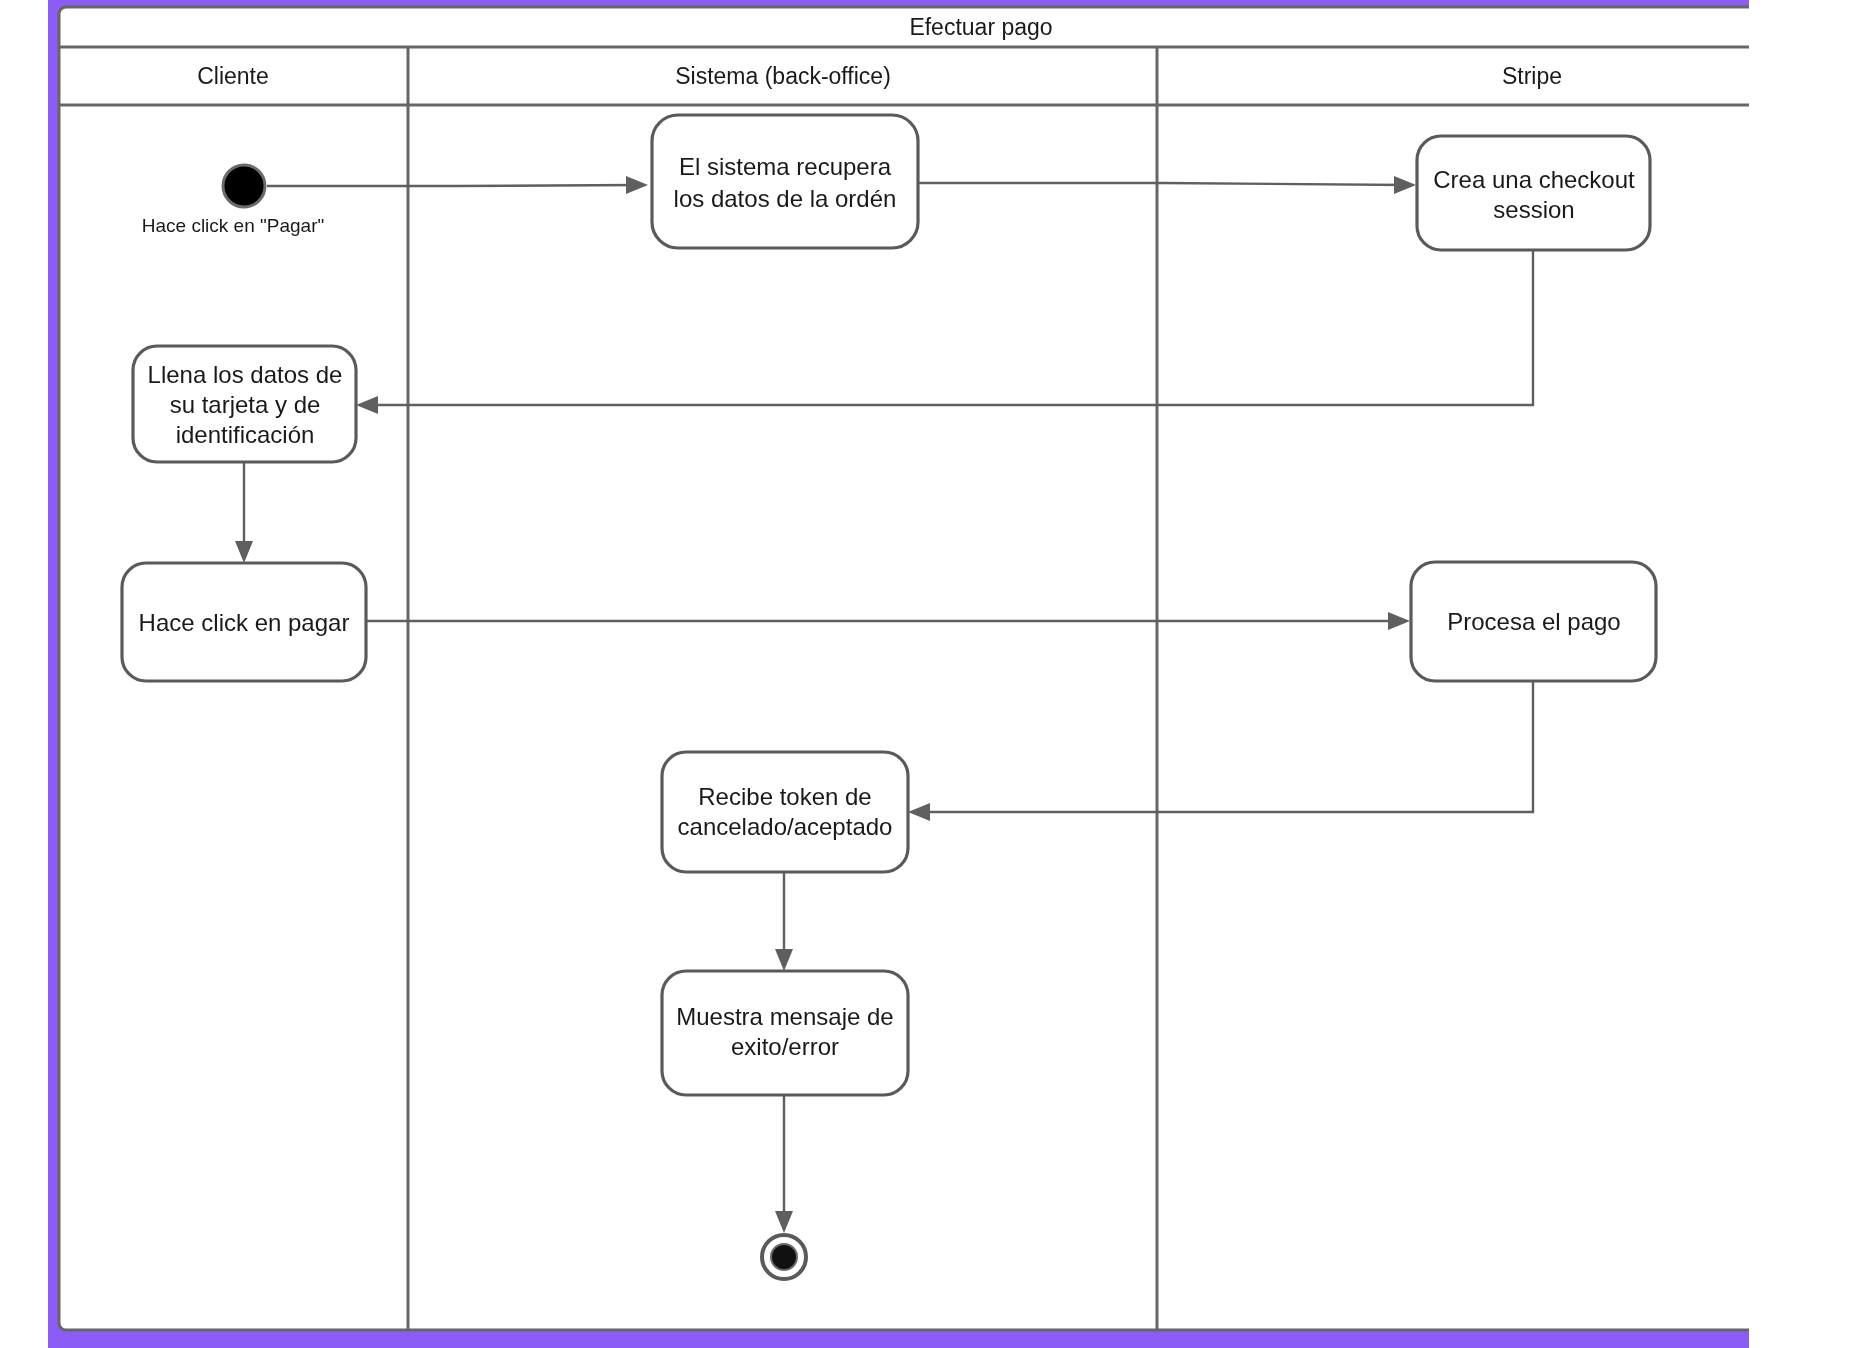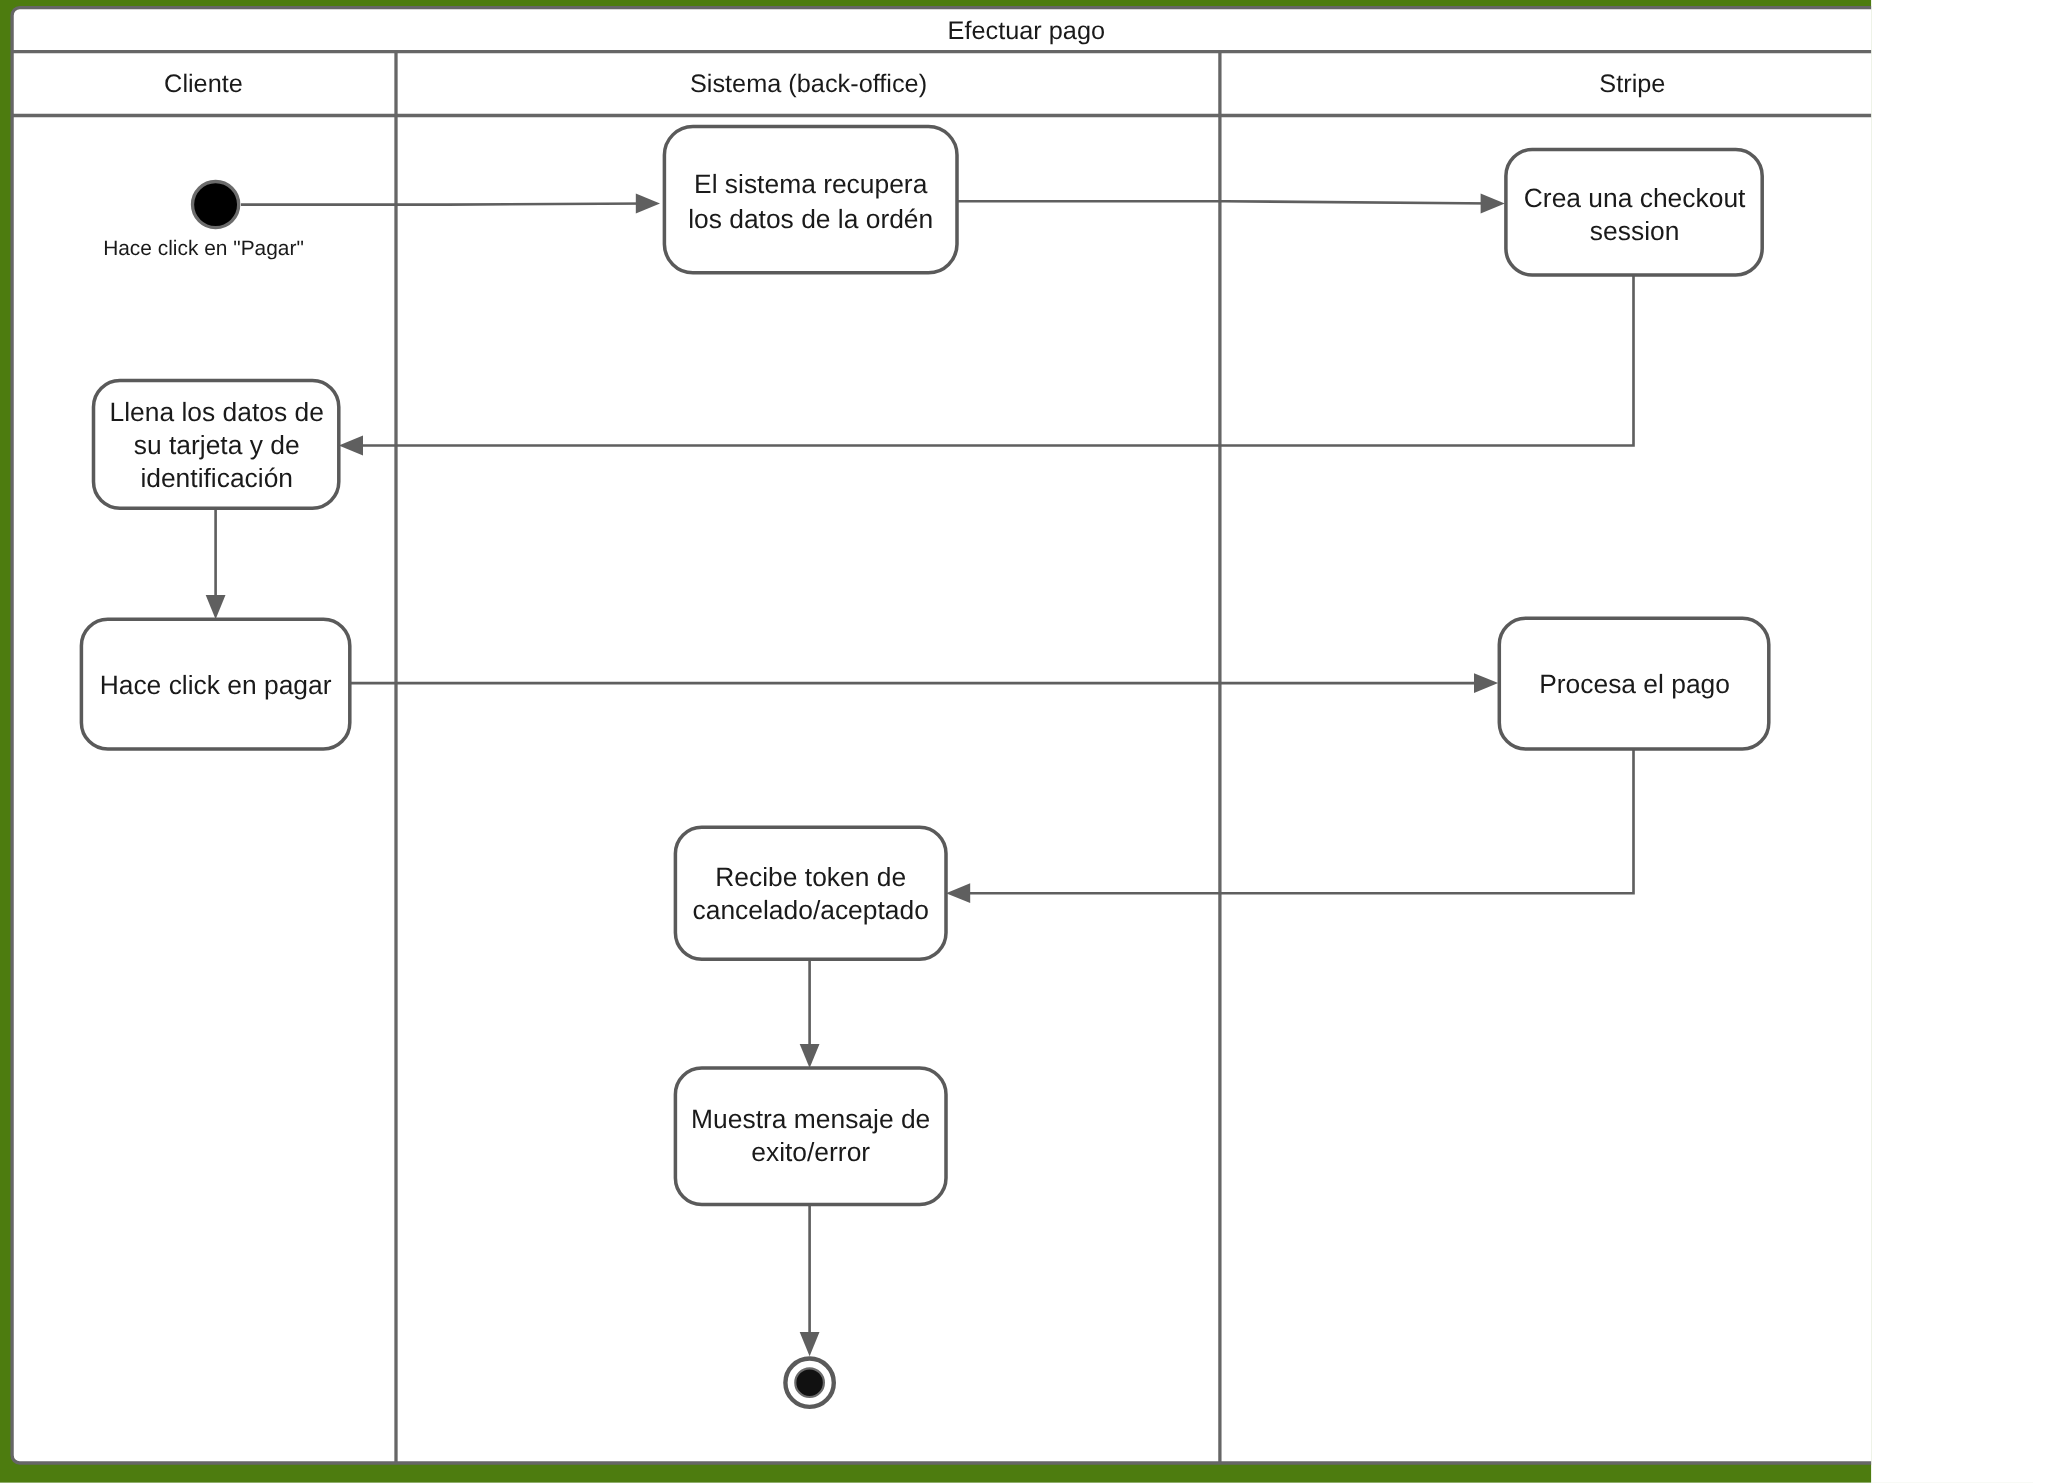--- a/index.html
+++ b/index.html
@@ -8,22 +8,23 @@
     background: #ffffff;
   }
   body {
     font-family: "Liberation Sans", sans-serif;
     -webkit-font-smoothing: antialiased;
   }
   #canvas {
     position: relative;
     width: 1701px;
     height: 1348px;
-    background: #4d7c0f;
+    background: #8b5cf6;
     overflow: hidden;
+    margin-left: 48px;
   }
   #diagram-svg {
     position: absolute;
     left: 0;
     top: 0;
     width: 1866px;
     height: 1348px;
   }
   .frame-rect {
     fill: #ffffff;

